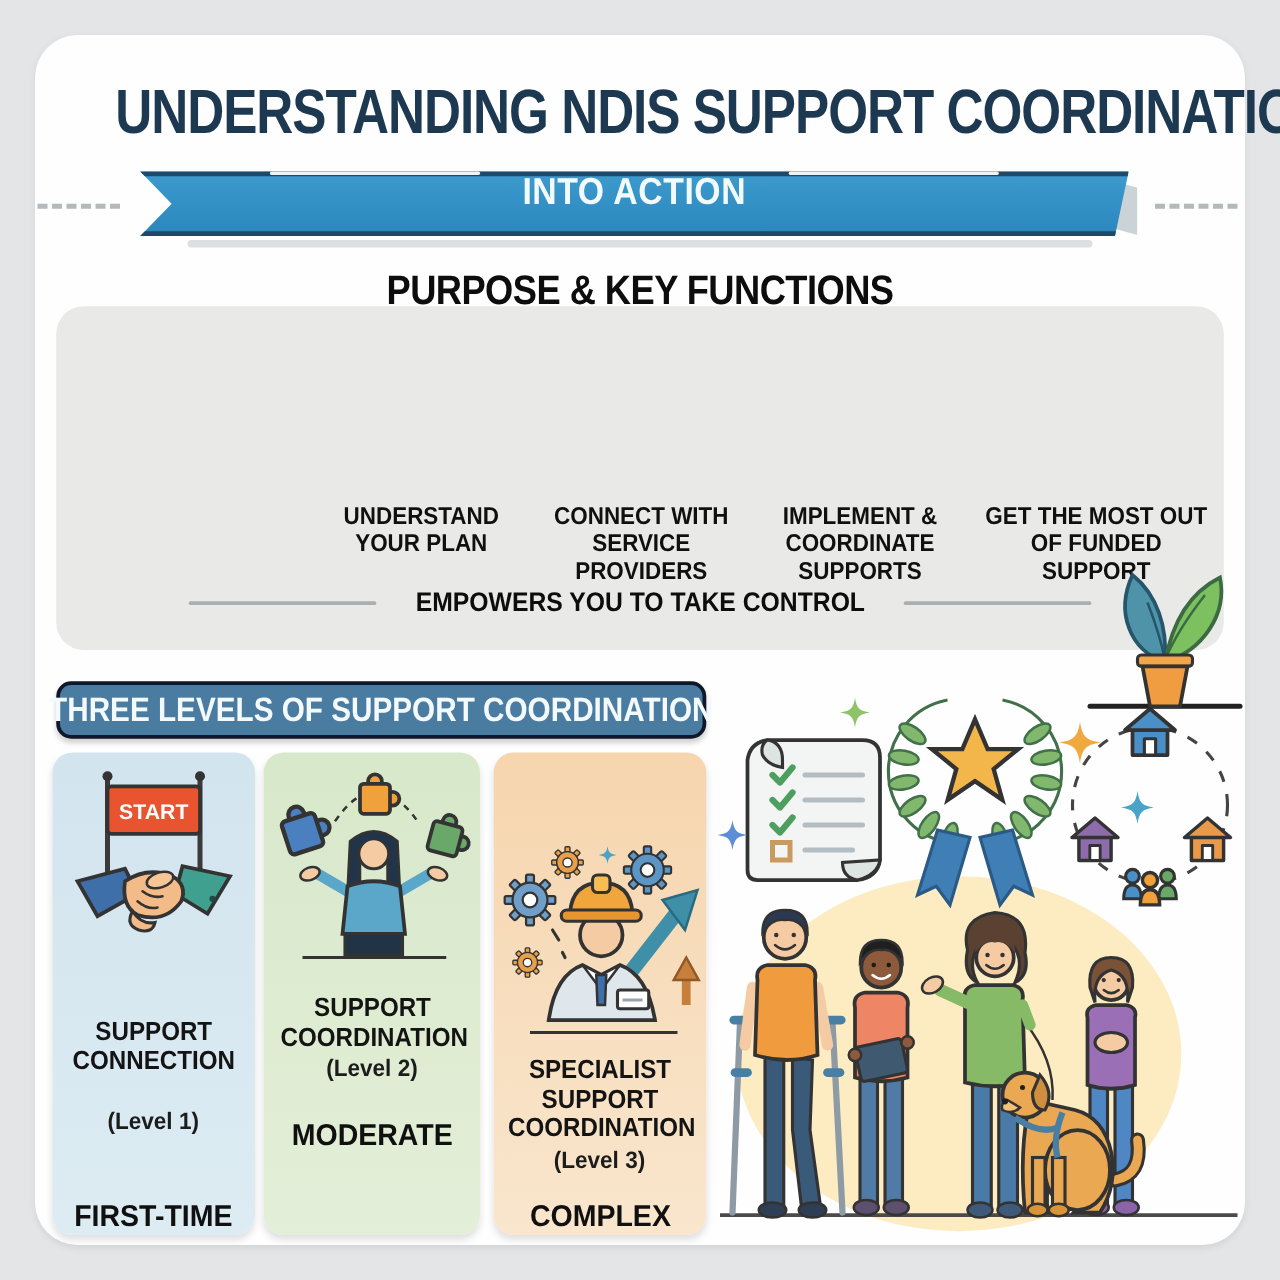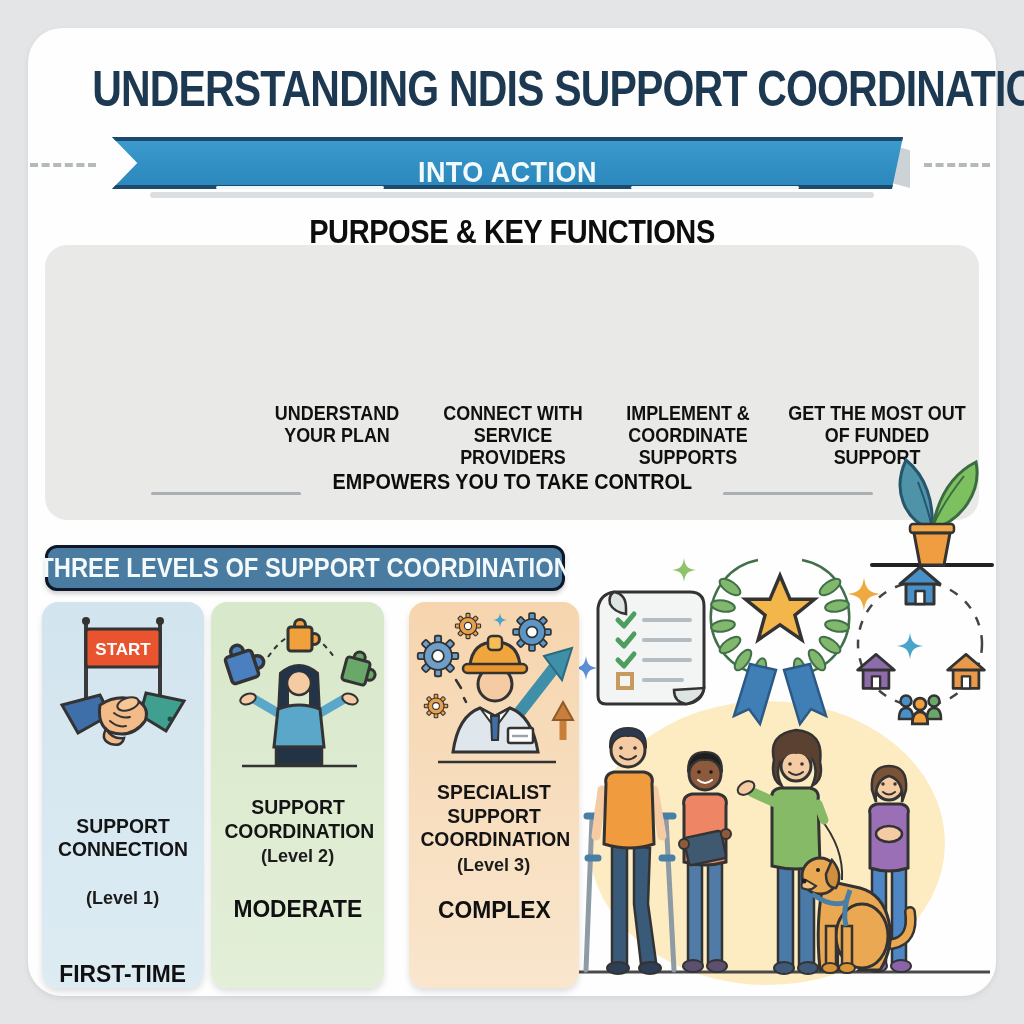--- a/index.html
+++ b/index.html
@@ -20,21 +20,21 @@
     left:0;top:60px;width:1024px;text-align:center;
     font-size:50px;font-weight:bold;color:#1d3951;letter-spacing:-1px;
     transform:scaleX(.82);transform-origin:center;white-space:nowrap;
   }
   .ribbon-shadow{left:150px;top:192px;width:724px;height:6px;background:#c9ced1;border-radius:3px;opacity:.65;}
   .ribbon{
     left:112px;top:137px;width:791px;height:52px;
     background:linear-gradient(180deg,#3d9bce 0%,#2a86bb 100%);
     clip-path:polygon(0 0,100% 0,98.6% 100%,0 100%,3.2% 50%);
     box-shadow:inset 0 4px 0 #1d4a6b, inset 0 -4px 0 #1d4a6b;
-    display:flex;align-items:flex-end;justify-content:center;gap:24px;
+    display:flex;align-items:flex-start;justify-content:center;gap:24px;
   }
   .ribbon-fold{left:880px;top:142px;width:30px;height:46px;background:#ccd3d6;
     clip-path:polygon(0 0,100% 18%,100% 100%,0 82%);}
   .ribbon-line{width:168px;height:3px;background:#ecf5f9;border-radius:2px;}
   .ribbon-text{font-size:30px;font-weight:bold;color:#f3fafc;letter-spacing:.5px;
     transform:scaleX(.9);white-space:nowrap;}
   .edge-dash{top:163px;height:0;border-top:4px dashed #b4b9bc;}
   .edge-dash.l{left:30px;width:66px;}
   .edge-dash.r{left:924px;width:66px;}
   
@@ -43,38 +43,38 @@
     font-size:33px;font-weight:bold;color:#0d0d0d;letter-spacing:-.5px;
     transform:scaleX(.88);white-space:nowrap;z-index:3;
   }
   .purpose-panel{
     left:45px;top:245px;width:934px;height:275px;background:#e9eae7;border-radius:22px;z-index:1;
   }
   .p-item-label{
     font-size:19.5px;font-weight:bold;color:#101010;line-height:1.13;text-align:center;
     transform:scaleX(.92);transform-origin:center;z-index:3;
   }
-  .tagline-row{left:45px;top:470px;width:934px;display:flex;align-items:flex-end;justify-content:center;gap:16px;z-index:3;}
+  .tagline-row{left:45px;top:470px;width:934px;display:flex;align-items:center;justify-content:center;gap:16px;z-index:3;}
   .tag-line{width:150px;height:3px;background:#a9afb3;border-radius:2px;}
   .tagline{font-size:21.5px;font-weight:bold;color:#0d0d0d;transform:scaleX(.92);white-space:nowrap;}
   
   .levels-banner{
     left:45px;top:545px;width:520px;height:46px;background:#4a7ca2;border:3px solid #0f172a;
     border-radius:12px;box-sizing:border-box;display:flex;align-items:center;justify-content:center;
     box-shadow:0 3px 4px rgba(0,0,0,.18);z-index:2;
   }
   .levels-banner span{font-size:27px;font-weight:bold;color:#f4f9fb;transform:scaleX(.88);white-space:nowrap;}
   .level-col{
     top:602px;height:386px;border-radius:16px;z-index:1;
     display:flex;flex-direction:column;align-items:center;
     box-shadow:0 4px 6px rgba(0,0,0,.12);
   }
   .col-1{left:42px;width:162px;background:linear-gradient(180deg,#d2e4ee 0%,#ddecf3 100%);gap:23px;}
   .col-2{left:211px;width:173px;background:linear-gradient(180deg,#d8e8ca 0%,#e3efd8 100%);align-items:center;}
-  .col-3{left:409px;width:170px;background:linear-gradient(180deg,#f6d5ae 0%,#f9e6cd 100%);}
+  .col-3{left:395px;width:170px;background:linear-gradient(180deg,#f6d5ae 0%,#f9e6cd 100%);justify-content:flex-end;}
   .col-icon{height:183px;display:flex;align-items:flex-end;justify-content:center;}
   .col-title{font-size:21px;font-weight:bold;color:#141414;line-height:1.12;text-align:center;
     transform:scaleX(.92);margin-top:10px;}
   .col-level{font-size:19px;font-weight:bold;color:#1c1c1c;text-align:center;transform:scaleX(.95);margin-top:3px;}
   .col-tag{font-size:24px;font-weight:bold;color:#101010;text-align:center;transform:scaleX(.95);margin-top:28px;}
   .col-3 .col-icon{height:168px;}
   .col-3 .col-tag{margin-top:20px;}
   svg{display:block;}
   .defs-holder{position:absolute;width:0;height:0;overflow:hidden;}
 </style>

